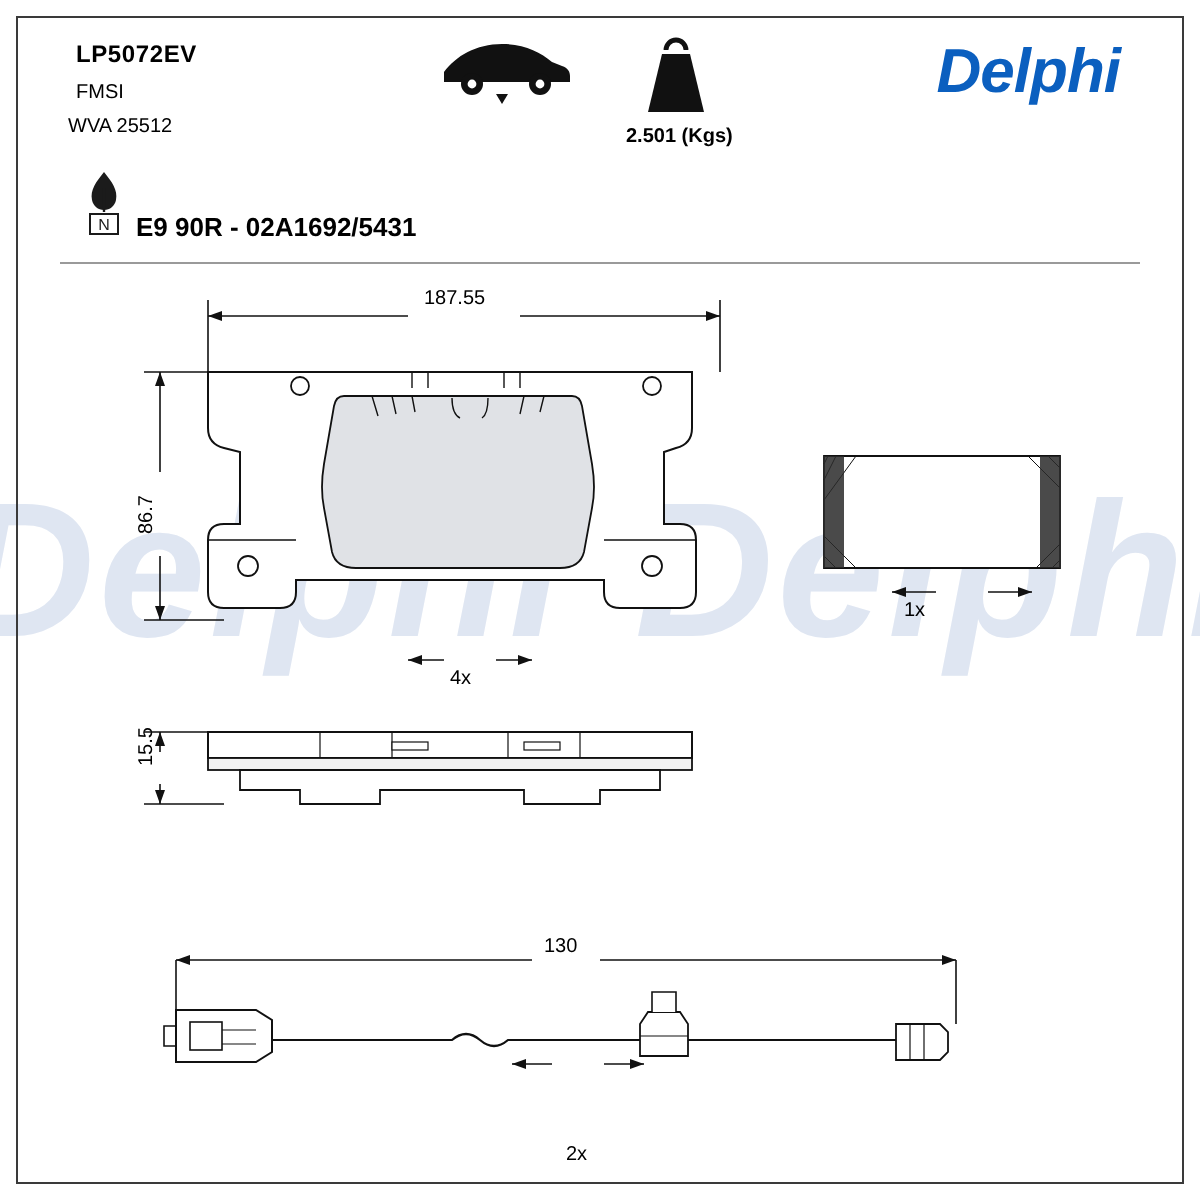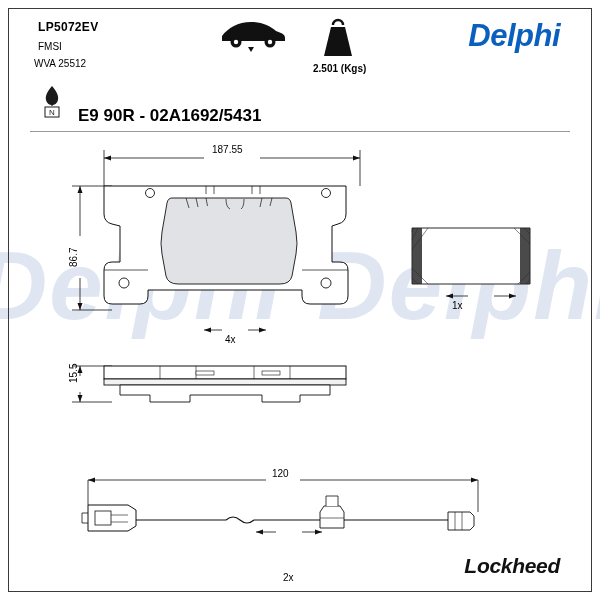--- a/index.html
+++ b/index.html
@@ -85,23 +85,23 @@
     right: 40px;
     top: 18px;
     font-size: 31px;
     font-weight: bold;
     font-style: italic;
     color: #0b5fbf;
     letter-spacing: -0.5px;
   }
   .ece-text {
     position: absolute;
-    left: 78px;
+    left: 68px;
     top: 106px;
-    font-size: 17px;
+    font-size: 13px;
     font-weight: bold;
     color: #000;
   }
   .logo-nf {
     position: absolute;
     left: 37px;
     top: 84px;
     width: 30px;
     height: 34px;
   }
@@ -217,24 +217,23 @@
     </svg>
   </div>
 
   <div class="hdr-divider"></div>
 
   <div class="lbl" style="left:212px; top:144px;">187.55</div>
   <div class="lbl rot90" style="left:68px; top:267px;">86.7</div>
   <div class="lbl rot90" style="left:68px; top:383px;">15.5</div>
   <div class="lbl" style="left:225px; top:334px;">4x</div>
   <div class="lbl" style="left:452px; top:300px;">1x</div>
-  <div class="lbl" style="left:272px; top:468px;">120</div>
+  <div class="lbl" style="left:272px; top:468px;">130</div>
   <div class="lbl" style="left:283px; top:524px;margin-top:48px;">2x</div>
 
-  <div class="brand-lockheed">Lockheed</div>
 
   <div class="sachet-box">
     <div class="sachet-text" style="left:8px; top:14px;">Organic Grease</div>
     <div class="sachet-text" style="left:8px; top:20px;">Contains</div>
     <div class="sachet-text" style="left:8px; top:26px;">See usage</div>
     <div class="sachet-text" style="left:57px; top:14px;">HIT&amp;RIC</div>
     <div class="sachet-text" style="left:57px; top:20px;">Grease Packet</div>
     <div class="sachet-text" style="left:57px; top:26px;">Graisse</div>
     <div class="sachet-text" style="left:30px; top:44px; color:#b4503a;">Anti-danger / not on hard finish</div>
   </div>

